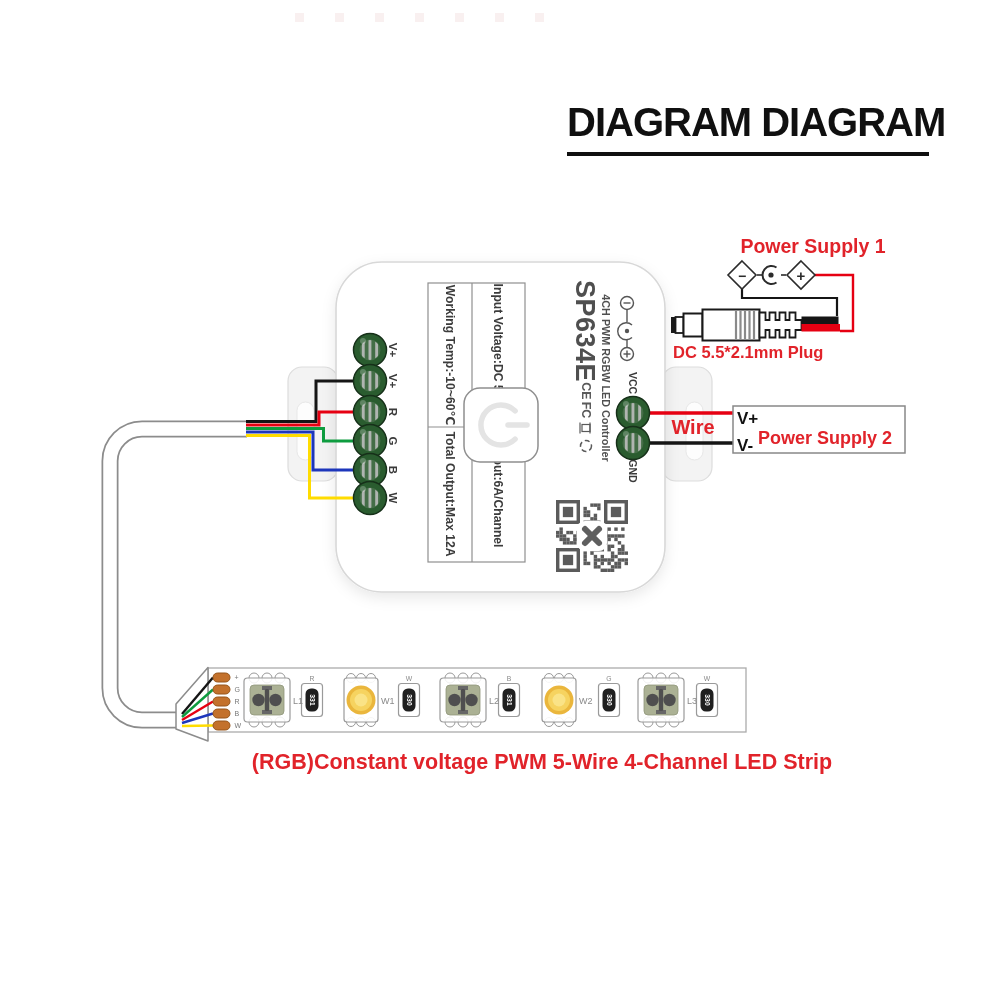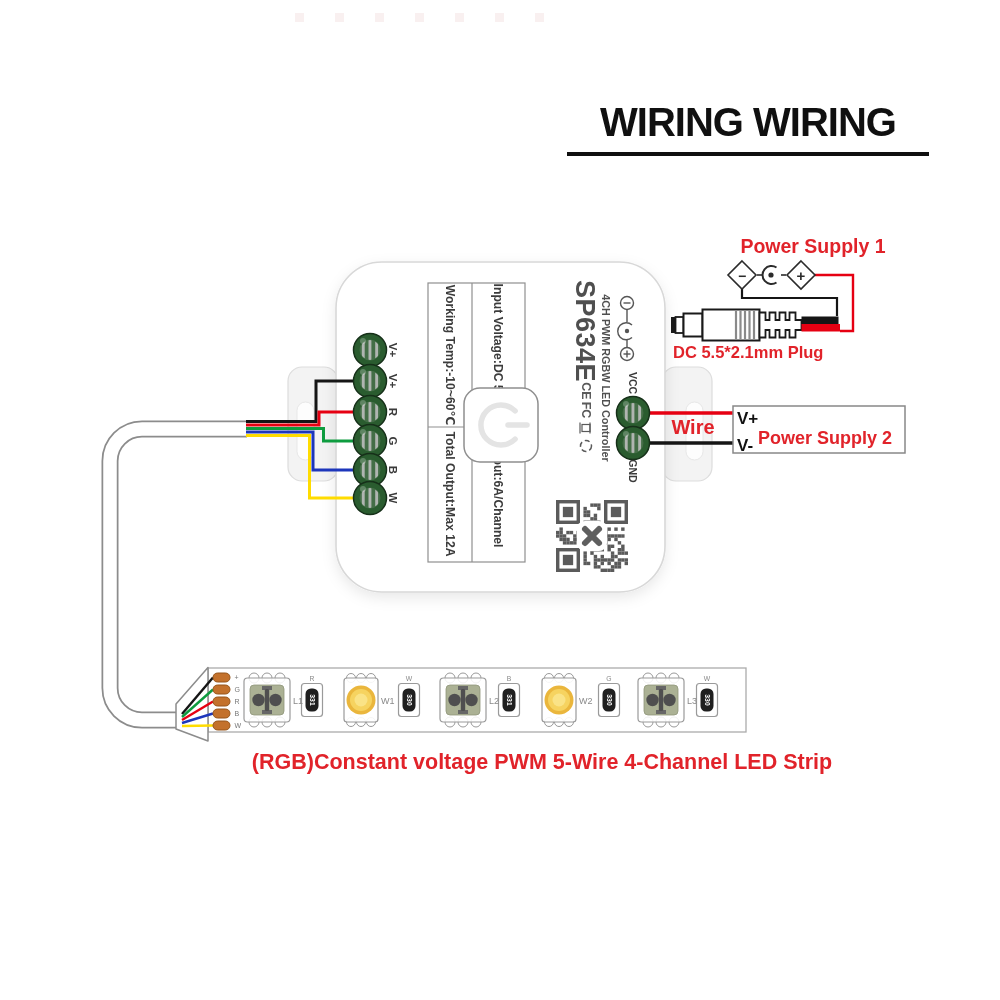--- a/index.html
+++ b/index.html
@@ -8,21 +8,21 @@
   .title{position:absolute;left:567px;top:100px;width:362px;text-align:center;
          font-size:40px;font-weight:900;letter-spacing:-1px;color:#101010;
          border-bottom:4px solid #101010;padding-bottom:7px;white-space:nowrap;}
   svg text{font-family:"Liberation Sans","DejaVu Sans",sans-serif;}
 </style>
 </head>
 <body>
 
 <div class="canvas">
 
-  <div class="title">WIRING WIRING</div>
+  <div class="title">DIAGRAM DIAGRAM</div>
 
   <svg width="1000" height="1000" viewBox="0 0 1000 1000">
     <defs>
       <clipPath id="screwclip">
           <circle r="10" cx="0" cy="0"></circle>
         </clipPath>
       <g id="term">
         <circle r="16.5" fill="#2a5c2f" stroke="#163019" stroke-width="1.5"></circle>
         <circle r="10.5" fill="#446e47"></circle>
         <g clip-path="url(#screwclip)">

